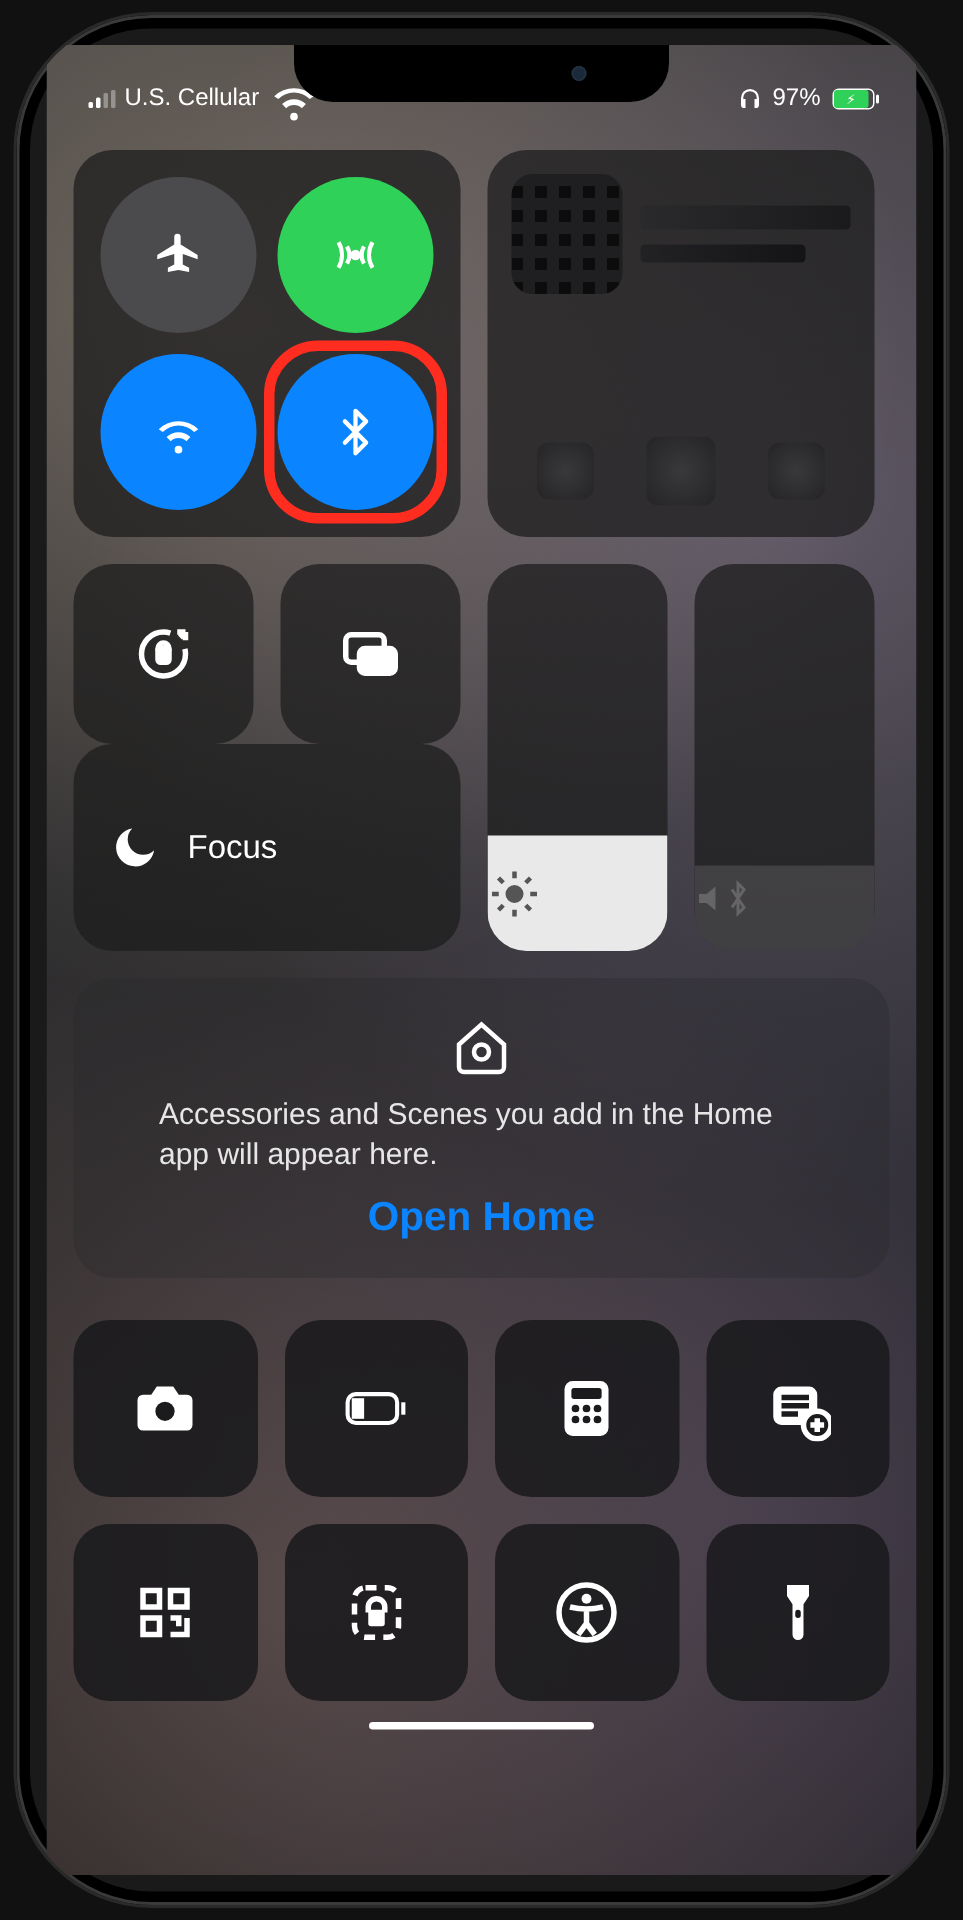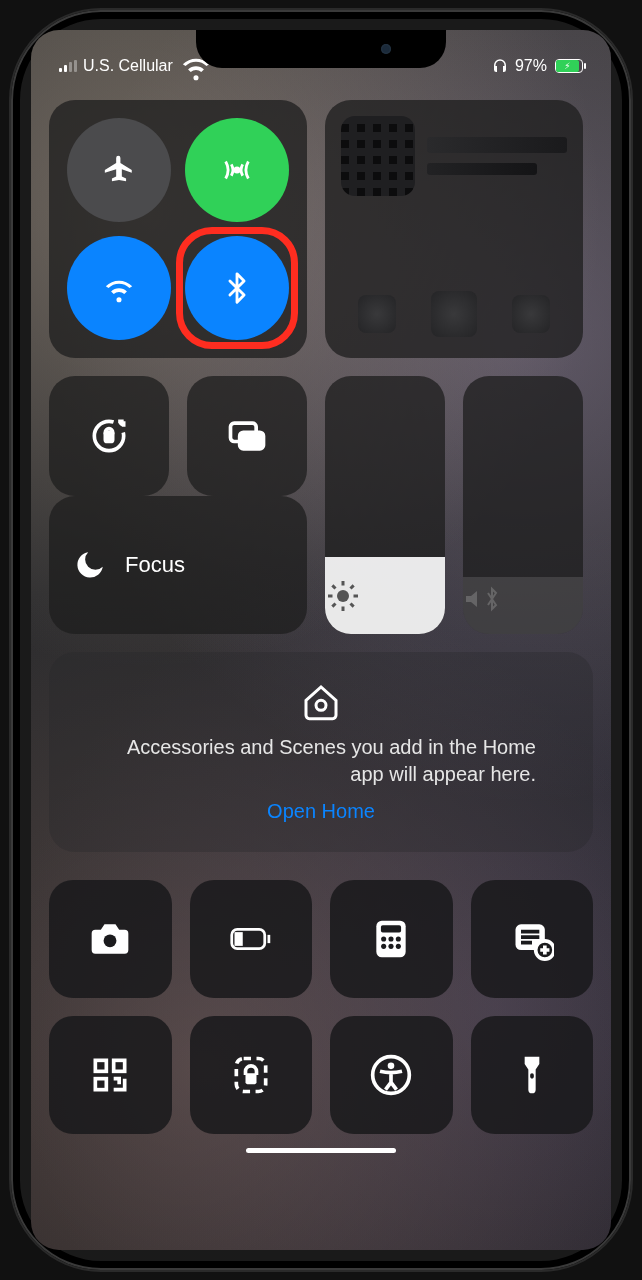--- a/index.html
+++ b/index.html
@@ -26,21 +26,21 @@
   .phone-frame::before { 
     content: ""; position: absolute; left: -4px; top: 220px; width: 4px; height: 60px; background:#222; border-radius:3px; box-shadow: 0 90px 0 #222, 0 180px 0 #222;
   }
   .phone-frame::after {
     content: ""; position: absolute; right: -4px; top: 290px; width: 4px; height: 120px; background:#222; border-radius:3px;
   }
   .screen {
     position: relative;
     width: 100%;
     height: 100%;
-    border-radius: 28px;
+    border-radius: 8px;
     overflow: hidden;
     background:
       radial-gradient(circle at 20% 15%, rgba(200,180,160,0.4), transparent 40%),
       radial-gradient(circle at 85% 25%, rgba(180,160,200,0.35), transparent 45%),
       radial-gradient(circle at 30% 85%, rgba(150,120,110,0.4), transparent 45%),
       radial-gradient(circle at 80% 80%, rgba(90,80,120,0.4), transparent 45%),
       linear-gradient(#3a3938, #2b2b2d, #232123);
   }
   .notch {
     position: absolute;
@@ -123,23 +123,23 @@
   
   .sq-tile{ width:120px; height:120px;}
   .focus-tile{ flex:1; height:120px; justify-content:flex-start; padding:0 24px; gap:18px; font-size:22px; font-weight:500;}
   .vslider{ width:120px; height:258px; border-radius:26px; background:rgba(30,30,30,0.75); overflow:hidden; display:flex; flex-direction:column; justify-content:flex-end; position:relative;}
   .vslider .fill{ background:rgba(255,255,255,0.9); height:30%; width:100%; display:flex;align-items:center;justify-content:center;}
   .vslider .fill.vol{ height:22%; background:rgba(255,255,255,0.12);}
   .vslider .glyph{ position:absolute; bottom:20px; left:0; right:0; text-align:center; color:#555;}
   .vslider.mute .glyph{opacity:0.5;}
 
   
-  .home-tile{ width:100%; height:200px; margin-top:18px; padding:20px; text-align:right; color:#e6e6e6; flex-direction:column; gap:12px; background:rgba(40,40,42,0.35);}
+  .home-tile{ width:100%; height:200px; margin-top:18px; padding:20px; text-align:left; color:#e6e6e6; flex-direction:column; gap:12px; background:rgba(40,40,42,0.35);}
   .home-tile .msg{font-size:20px; line-height:1.35; max-width:430px;}
-  .home-tile .link{ color:#0a84ff; font-size:20px;}
+  .home-tile .link{ color:#0a84ff; font-size:27px;font-weight:bold;}
 
   
   .bottom-grid{ display:grid; grid-template-columns:repeat(4,1fr); gap:18px; margin-top:28px;}
   .bottom-grid .tile{ height:118px; border-radius:24px; background:rgba(25,25,27,0.85);}
   .home-ind{ width:150px;height:5px;background:#fff;border-radius:4px; margin:14px auto 0;}
 
   
   .ico{width:34px;height:34px;}
   .ico-big{width:44px;height:44px;}
   svg{display:block;}

